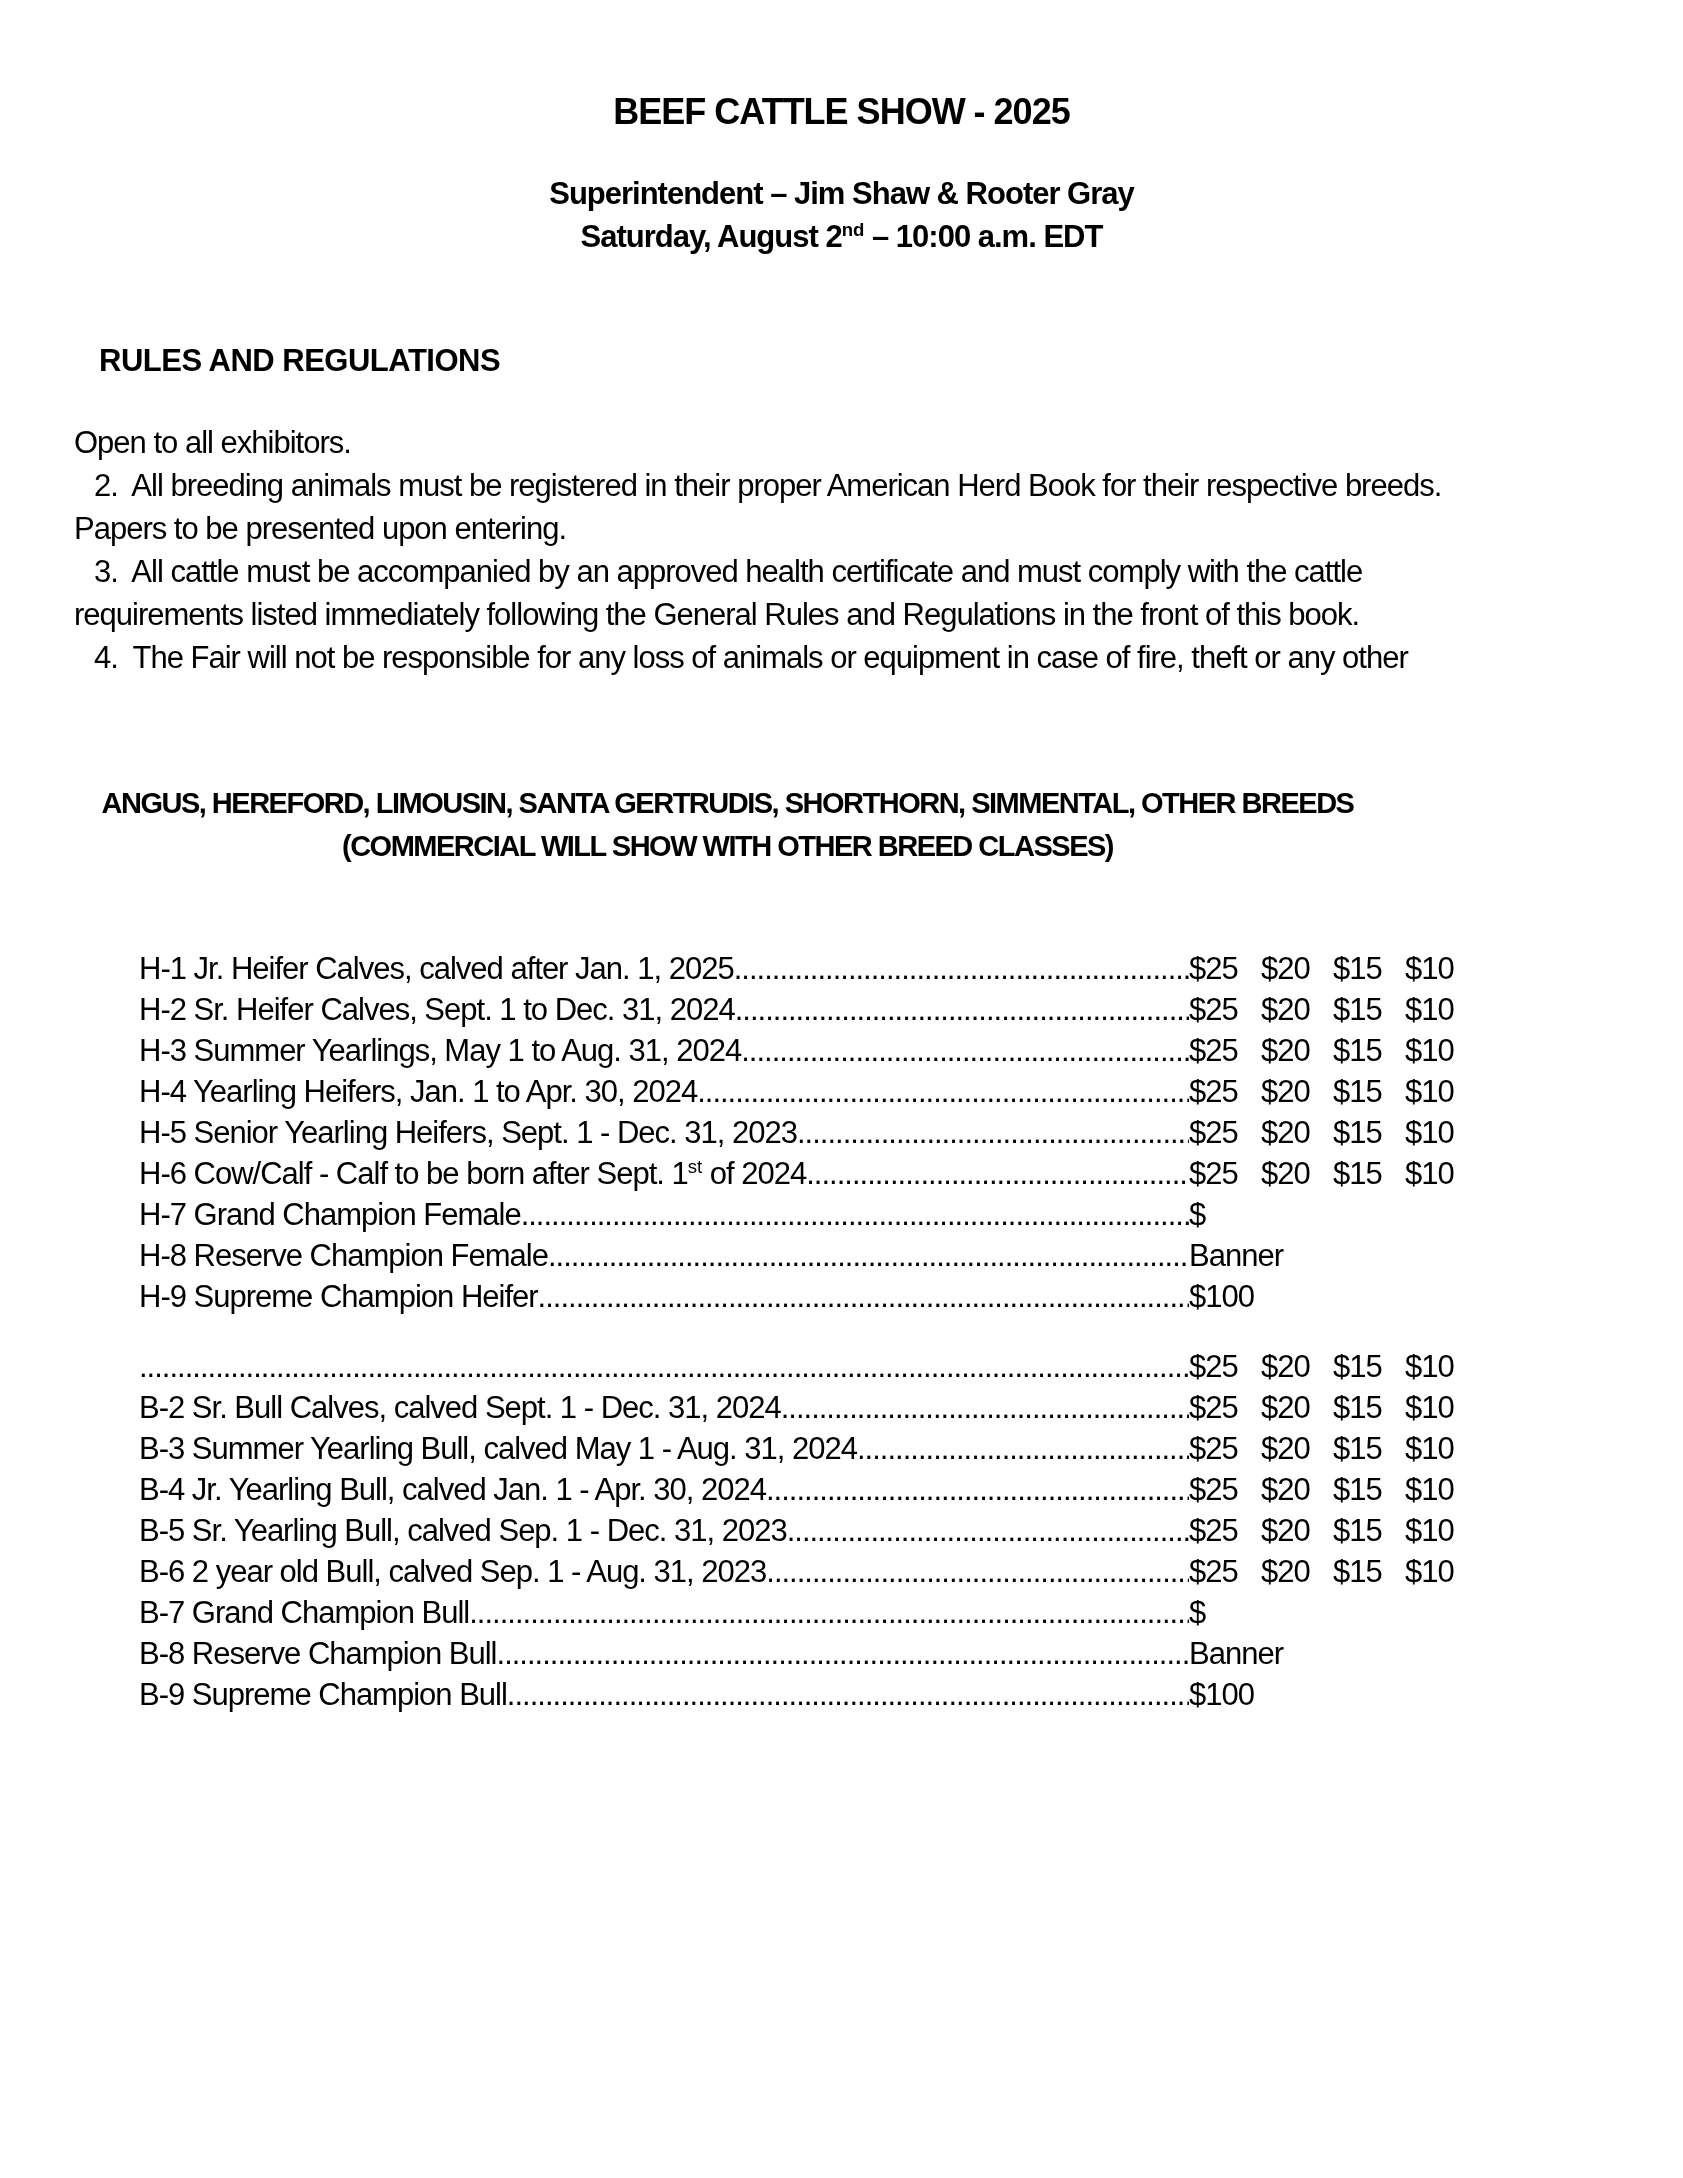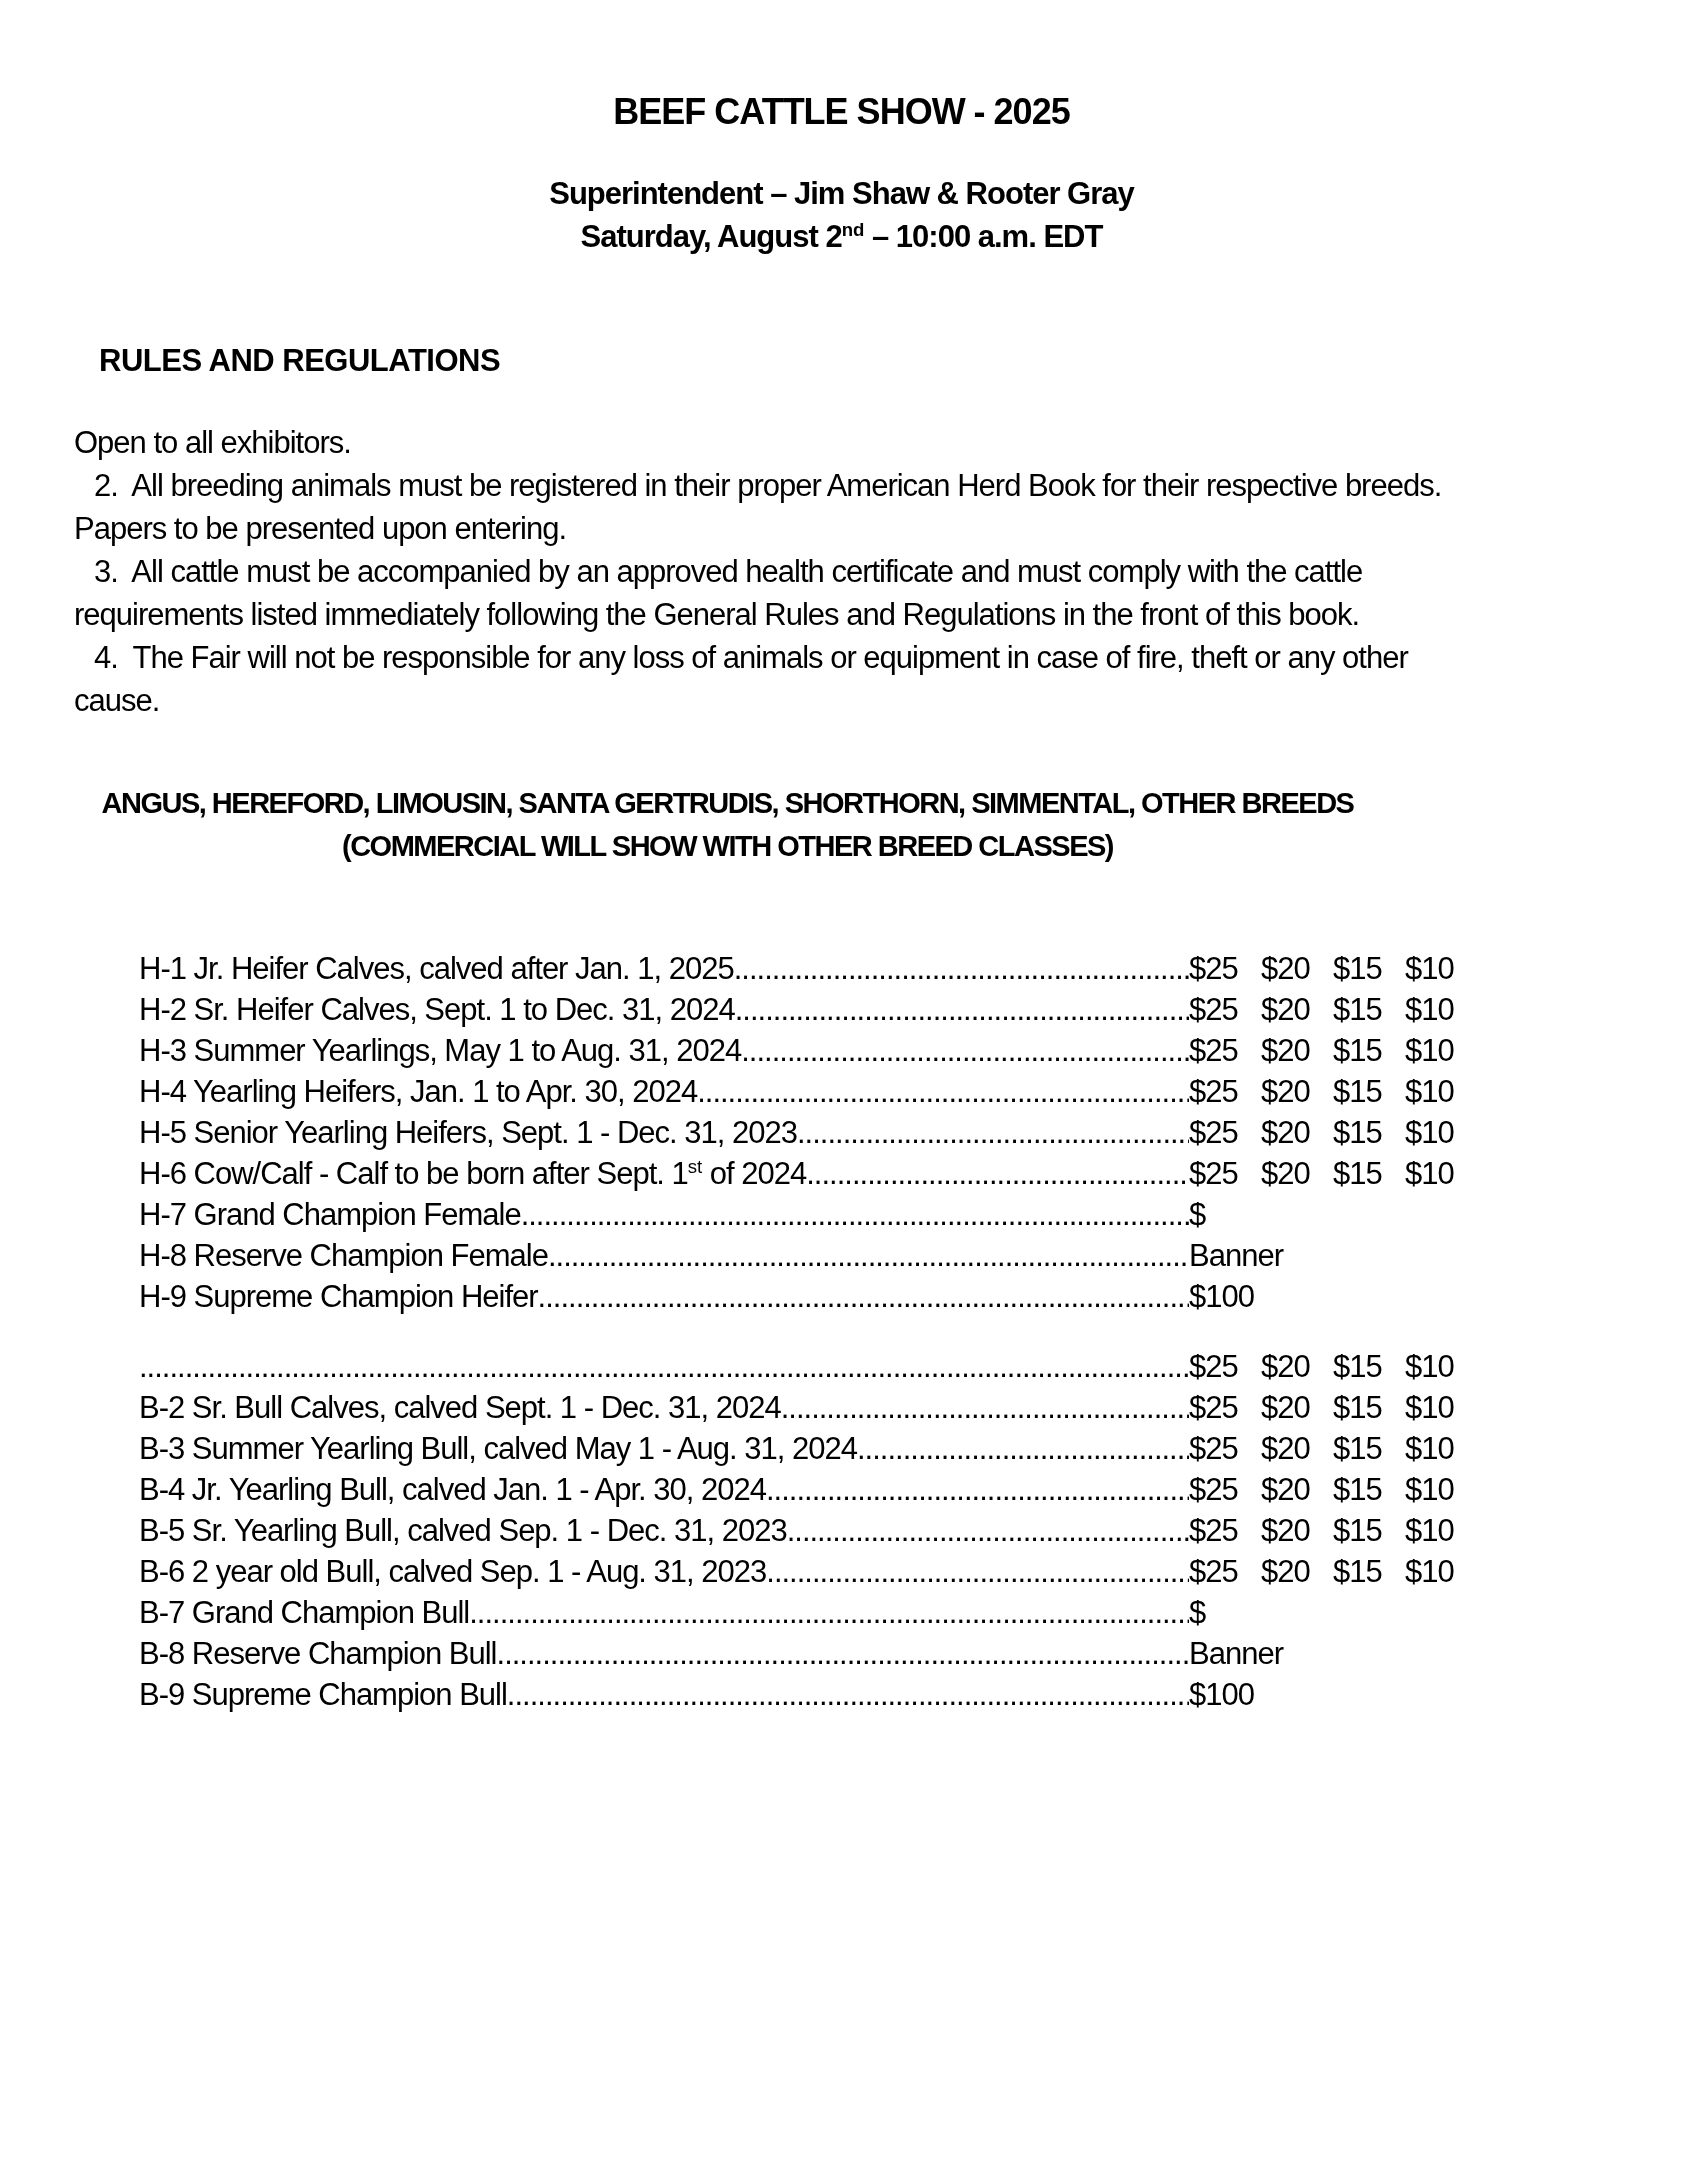--- a/index.html
+++ b/index.html
@@ -80,21 +80,20 @@
 
 <div class="rules-head">RULES AND REGULATIONS</div>
 
 <div class="rules">
   <div class="rline">Open to all exhibitors.</div>
   <div class="rline num">2.&nbsp; All breeding animals must be registered in their proper American Herd Book for their respective breeds.</div>
   <div class="rline">Papers to be presented upon entering.</div>
   <div class="rline num">3.&nbsp; All cattle must be accompanied by an approved health certificate and must comply with the cattle</div>
   <div class="rline">requirements listed immediately following the General Rules and Regulations in the front of this book.</div>
   <div class="rline num">4.&nbsp; The Fair will not be responsible for any loss of animals or equipment in case of fire, theft or any other</div>
-  <div class="rline">cause.</div>
 </div>
 
 <div class="breeds">
   <div>ANGUS, HEREFORD, LIMOUSIN, SANTA GERTRUDIS, SHORTHORN, SIMMENTAL, OTHER BREEDS</div>
   <div>(COMMERCIAL WILL SHOW WITH OTHER BREED CLASSES)</div>
 </div>
 
 <div class="class-list h-list" id="heifer-list">
   <div class="row">
     <span class="lbl"><span class="t1">H-1 Jr. Heifer Calves, calved after Jan. 1, 2025</span><sup class="ts"></sup><span class="t2"></span></span>

